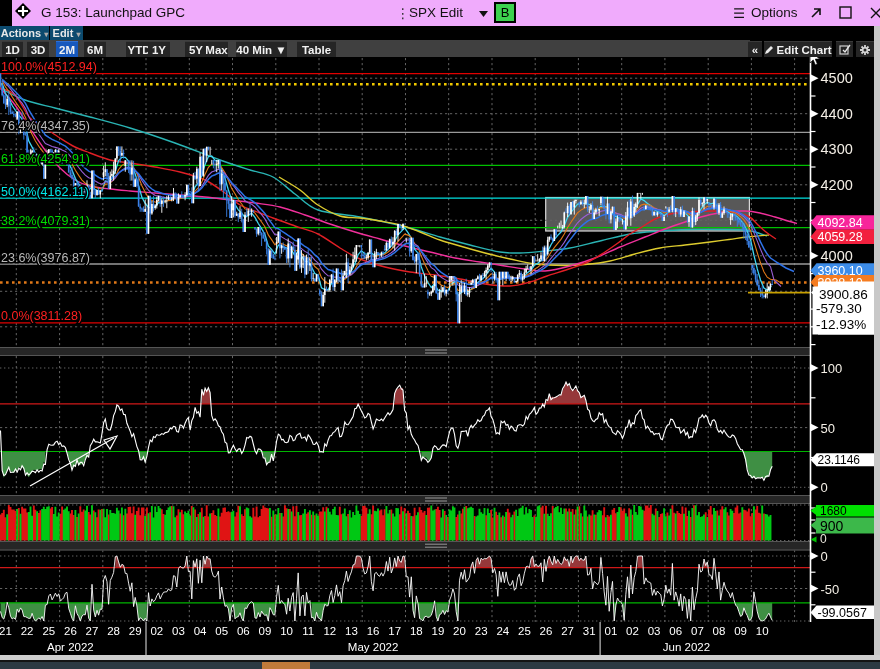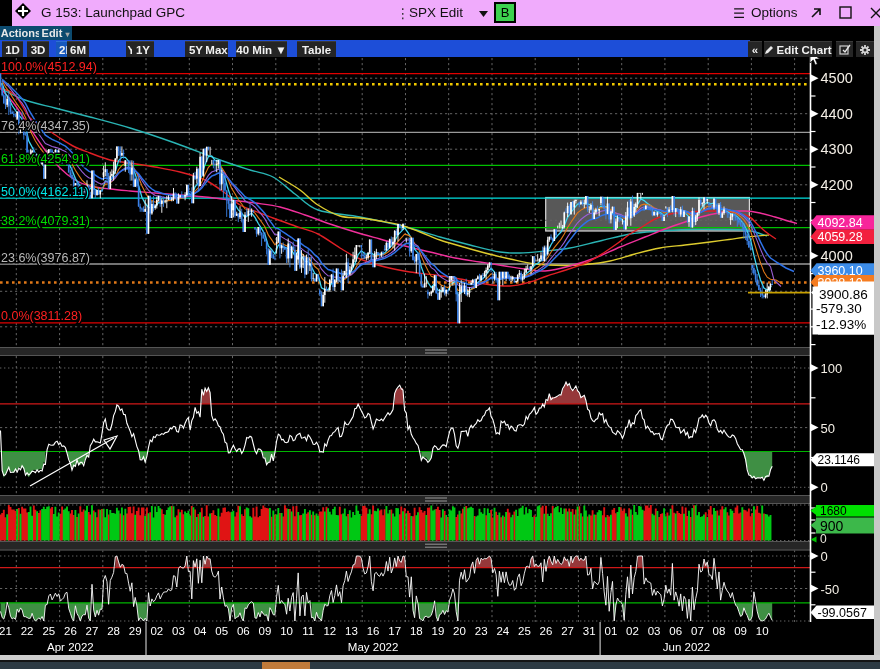--- a/index.html
+++ b/index.html
@@ -1,19 +1,19 @@
 <!DOCTYPE html>
 <html><head><meta charset="utf-8"><style>
 *{margin:0;padding:0;box-sizing:border-box}
 body{width:880px;height:669px;overflow:hidden;background:#000;font-family:"Liberation Sans",sans-serif;position:relative}
 .titlebar{position:absolute;left:12px;top:0;width:880px;height:26px;background:#f0abfc;color:#111}
 .tb-txt{position:absolute;top:5px;font-size:13.5px}
 .row2{position:absolute;left:0;top:26px;width:874px;height:14px;background:#000}
 .btn2{position:absolute;top:0;height:14px;background:#0c4a6e;color:#e8e8e8;font-size:11px;font-weight:bold;line-height:14px;text-align:center}
-.row3{position:absolute;left:0;top:40px;width:750px;height:17px;background:#1d4ed8}
+.row3{position:absolute;left:0;top:40px;width:750px;height:17px;background:#404040}
 .btn3{position:absolute;top:0.5px;height:16px;background:#252525;color:#f2f2f2;font-size:11.5px;font-weight:bold;line-height:16px;text-align:center;border-top:1px solid #3a3a3a}
 .strip{position:absolute;left:874px;top:26px;width:6px;height:629px;background:#c8c8c8}
 .greyline{position:absolute;left:0;top:655px;width:880px;height:5px;background:#cfcfcf}
 .darkline{position:absolute;left:0;top:660px;width:880px;height:2px;background:#141414}
 .taskbar{position:absolute;left:0;top:662px;width:880px;height:7px;background:#2d3a43}
 .thumb{position:absolute;left:262px;top:662px;width:48px;height:7px;background:#c07a3a}
 </style></head><body>
 <div class="titlebar">
  <svg width="26" height="26" style="position:absolute;left:0;top:0">
       <path d="M11 3 L19 11 L11 19 L3 11 Z" fill="#000"></path>
@@ -33,29 +33,29 @@
     </svg>
  <svg width="14" height="14" style="position:absolute;left:827px;top:6px">
       <rect x="1" y="1" width="11" height="11" fill="none" stroke="#111" stroke-width="1.4"></rect>
     </svg>
  <svg width="14" height="14" style="position:absolute;left:857px;top:6px">
       <path d="M2 2 L12 12 M12 2 L2 12" stroke="#111" stroke-width="1.4"></path>
     </svg>
 </div>
 <div class="row2">
  <span class="btn2" style="left:0;width:49px">Actions <span style="font-size:8px;color:#aaa">▾</span></span>
- <span class="btn2" style="left:39px;width:33px">Edit <span style="font-size:8px;color:#aaa">▾</span></span>
+ <span class="btn2" style="left:50px;width:33px">Edit <span style="font-size:8px;color:#aaa">▾</span></span>
 </div>
 <div class="row3">
  <span class="btn3" style="left:2px;width:21px">1D</span>
  <span class="btn3" style="left:27px;width:22px">3D</span>
  <span class="btn3" style="left:56px;width:22px;background:#1758bd;border-top-color:#2f6fd4">2M</span>
- <span class="btn3" style="left:67px;width:22px">6M</span>
+ <span class="btn3" style="left:84px;width:22px">6M</span>
  <span class="btn3" style="left:126px;width:26px">YTD</span>
- <span class="btn3" style="left:132px;width:22px">1Y</span>
+ <span class="btn3" style="left:148px;width:22px">1Y</span>
  <span class="btn3" style="left:185px;width:22px">5Y</span>
  <span class="btn3" style="left:205px;width:23px">Max</span>
  <span class="btn3" style="left:236px;width:51px">40 Min ▼</span>
  <span class="btn3" style="left:297px;width:39px">Table</span>
  <span class="btn3" style="left:748px;width:14px">«</span>
  <span class="btn3" style="left:764px;width:68px"><svg width="9" height="10" style="vertical-align:-1px">
         <path d="M1 9l1-3 5-5 2 2-5 5-3 1z" fill="#e8e8e8"></path>
       </svg> Edit Chart</span>
  <span class="btn3" style="left:836px;width:17px"><svg width="12" height="11" style="vertical-align:-1px">
         <rect x="1" y="2" width="8" height="8" fill="none" stroke="#cfcfcf" stroke-width="1.2"></rect>

